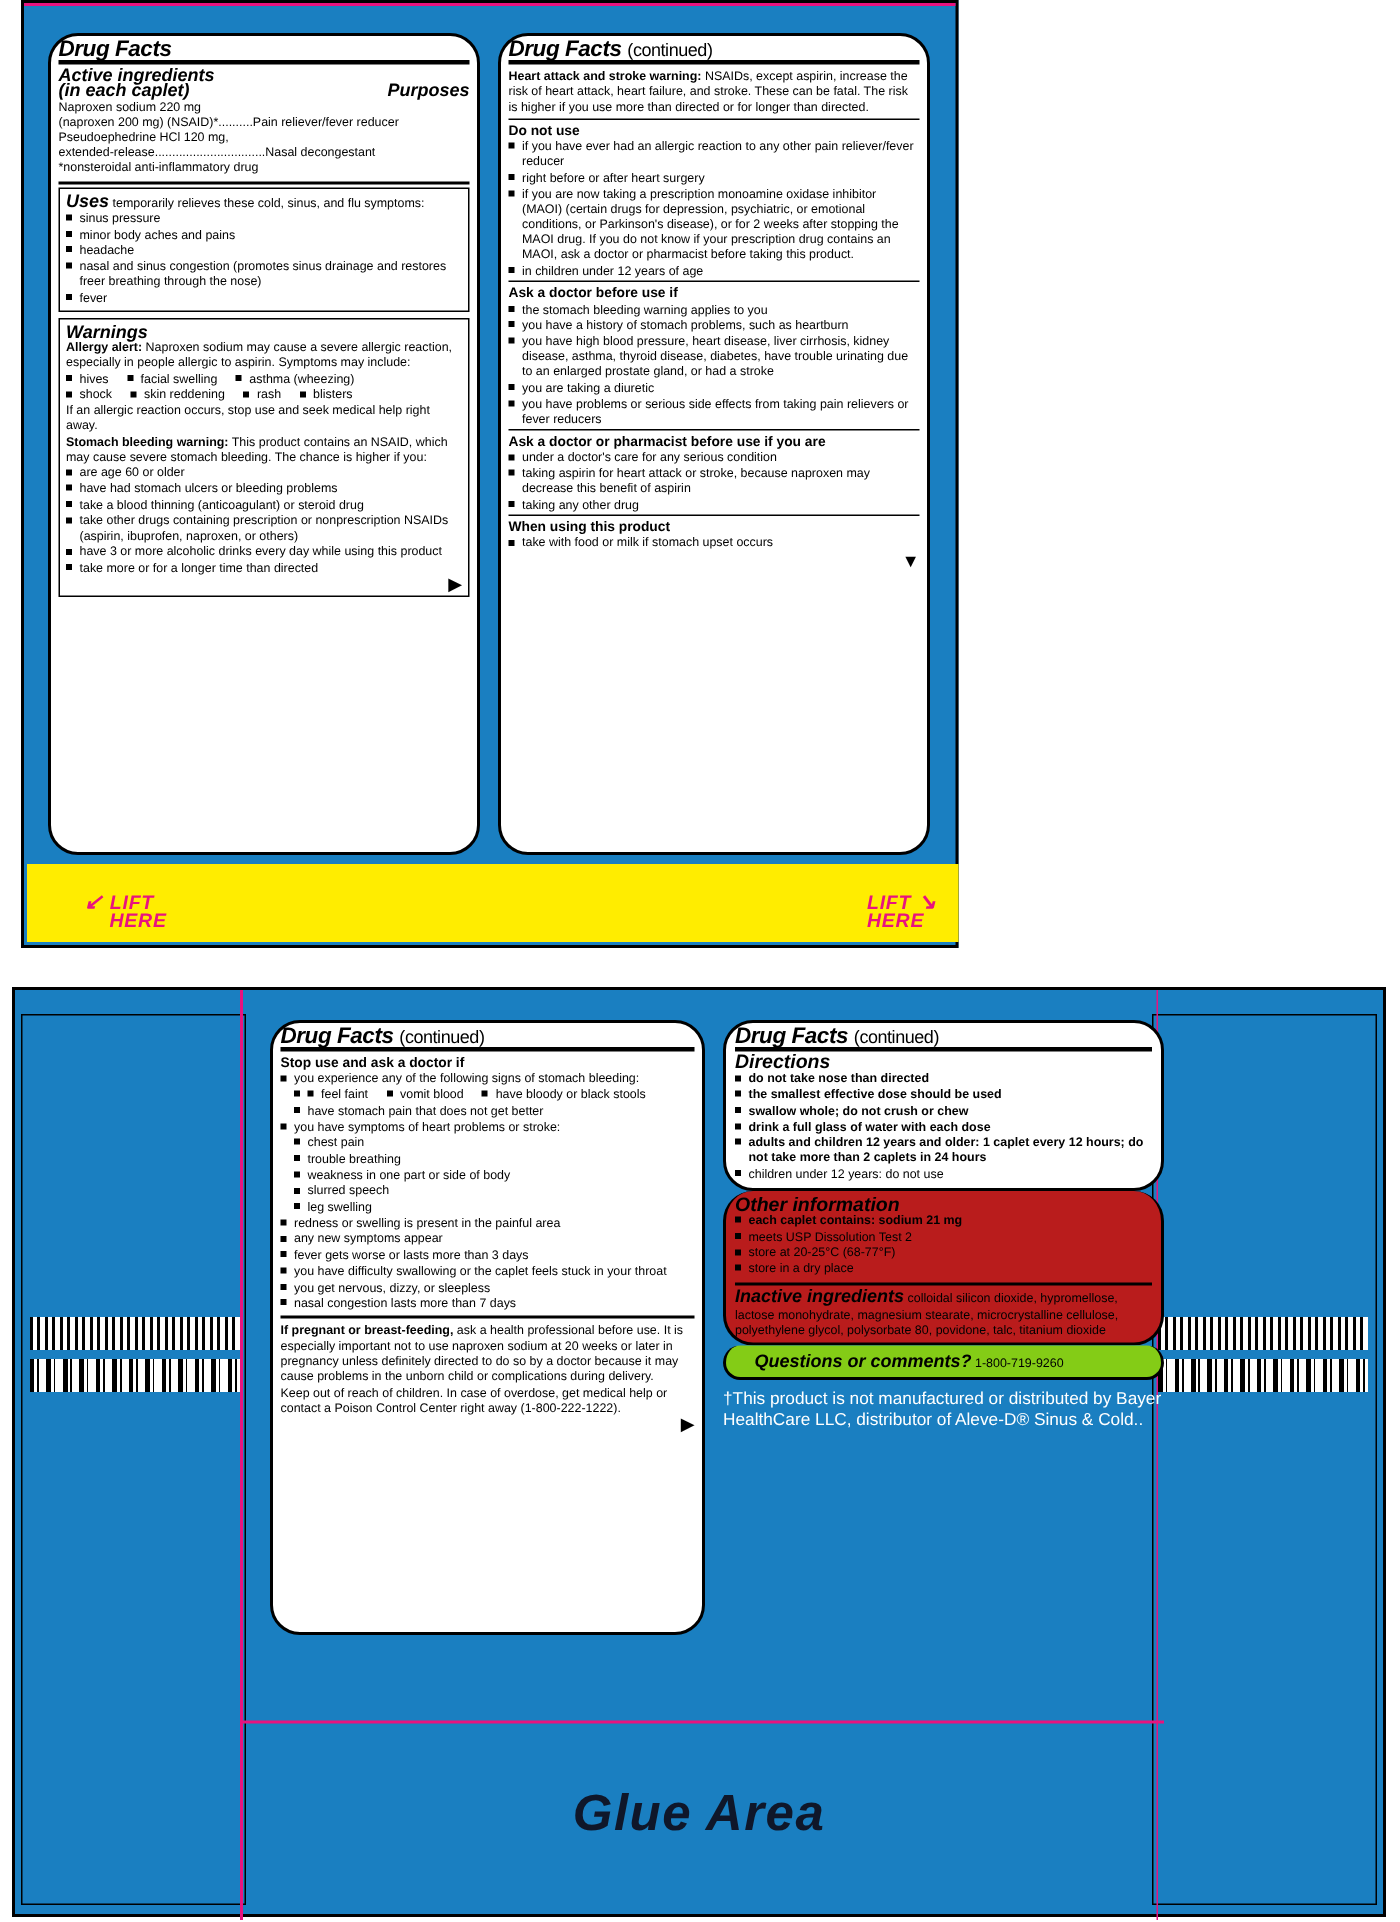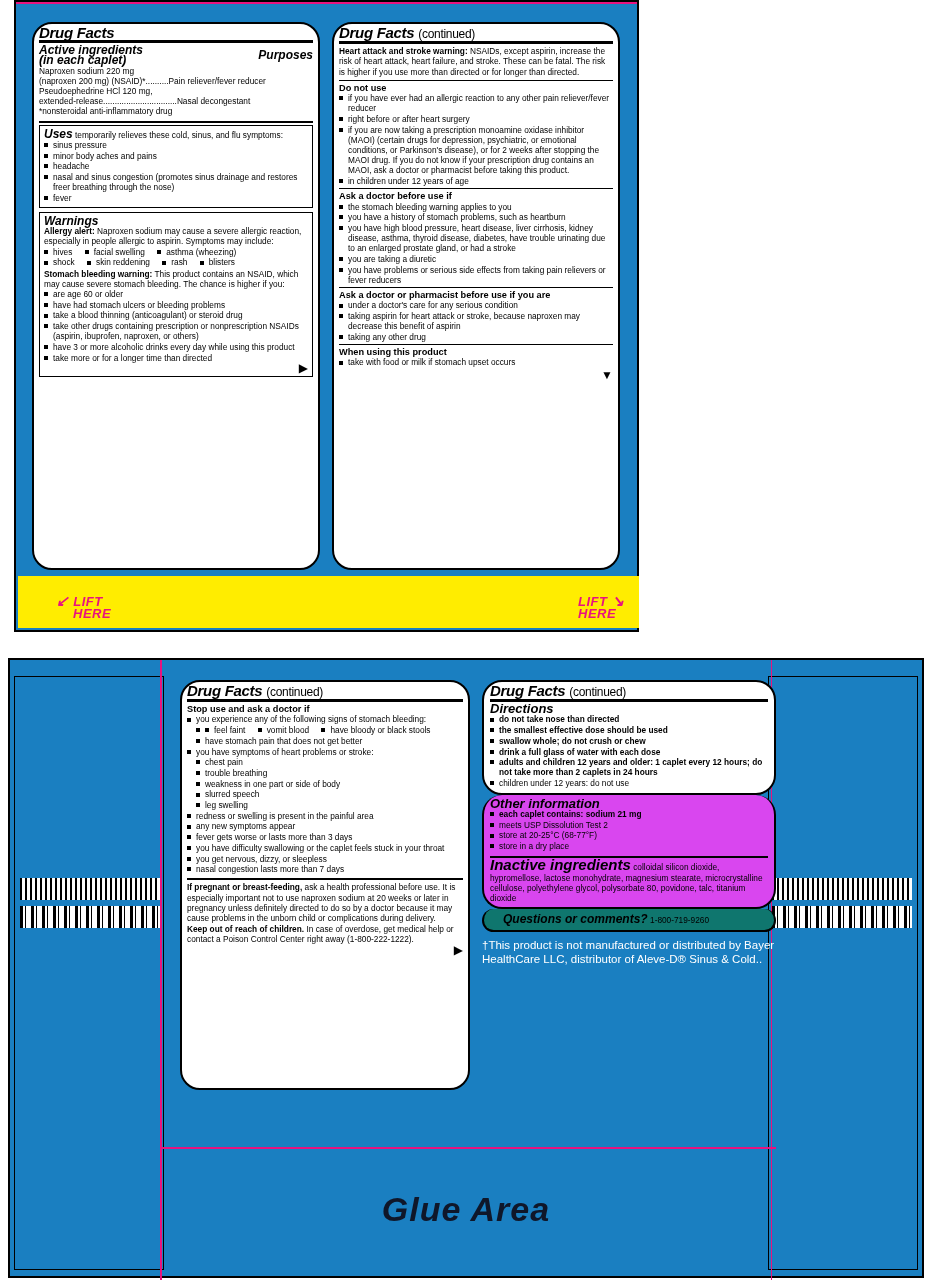--- a/index.html
+++ b/index.html
@@ -96,21 +96,21 @@
   </div>
   <div class="lift right">
     <span>LIFT</span>
     <span class="arrow">↘</span><br>
     <span>HERE</span>
   </div>
 
   <div class="panel-white df" style="left:16px; top:20px; width:288px; height:548px; padding:4px 5px;">
     <div class="df-title">Drug Facts</div>
     <div class="hr-thick"></div>
-    <div style="display:flex; justify-content:space-between; align-items:center;">
+    <div style="display:flex; justify-content:space-between; align-items:flex-end;">
       <div>
         <div class="ital-head">Active ingredients</div>
         <div class="ital-head">(in each caplet)</div>
       </div>
       <div class="ital-head">Purposes</div>
     </div>
     <div>Naproxen sodium 220 mg</div>
     <div>(naproxen 200 mg) (NSAID)*..........Pain reliever/fever reducer</div>
     <div>Pseudoephedrine HCl 120 mg,</div>
     <div>extended-release................................Nasal decongestant</div>
@@ -141,20 +141,21 @@
         <span class="inline-b">hives</span>
         <span class="inline-b">facial swelling</span>
         <span class="inline-b">asthma (wheezing)</span>
       </div>
       <div>
         <span class="inline-b">shock</span>
         <span class="inline-b">skin reddening</span>
         <span class="inline-b">rash</span>
         <span class="inline-b">blisters</span>
       </div>
+      <div>If an allergic reaction occurs, stop use and seek medical help right away.</div>
       <div style="margin-top:1px">
         <span style="font-weight:bold">Stomach bleeding warning:</span>
         <span>This product contains an NSAID, which may cause severe stomach bleeding. The chance is higher if you:</span>
       </div>
       <ul class="b">
         <li>are age 60 or older</li>
         <li>have had stomach ulcers or bleeding problems</li>
         <li>take a blood thinning (anticoagulant) or steroid drug</li>
         <li>take other drugs containing prescription or nonprescription NSAIDs (aspirin, ibuprofen, naproxen, or others)</li>
         <li>have 3 or more alcoholic drinks every day while using this product</li>
@@ -251,21 +252,21 @@
       <li>you have difficulty swallowing or the caplet feels stuck in your throat</li>
       <li>you get nervous, dizzy, or sleepless</li>
       <li>nasal congestion lasts more than 7 days</li>
     </ul>
     <div class="hr-med" style="margin-top:4px"></div>
     <div>
       <span style="font-weight:bold">If pregnant or breast-feeding,</span>
       <span>ask a health professional before use. It is especially important not to use naproxen sodium at 20 weeks or later in pregnancy unless definitely directed to do so by a doctor because it may cause problems in the unborn child or complications during delivery.</span>
     </div>
     <div style="margin-top:1px">
-      <span style="font-weight:bold">Keep out of reach of children.</span>
+      <span style="font-weight:normal">Keep out of reach of children.</span>
       <span>In case of overdose, get medical help or contact a Poison Control Center right away (1-800-222-1222).</span>
     </div>
     <div style="text-align:right; font-size:12px;">▶</div>
   </div>
 
   <div style="position:absolute; left:472px; top:20px; width:294px;">
     <div class="panel-white df" style="position:relative; border:2px solid #000; padding:4px 6px; background:#fff;">
       <div class="df-title">
         <span>Drug Facts</span>
         <span class="cont">(continued)</span>
@@ -275,35 +276,35 @@
       <ul class="b" style="font-weight:bold">
         <li>do not take nose than directed</li>
         <li>the smallest effective dose should be used</li>
         <li>swallow whole; do not crush or chew</li>
         <li>drink a full glass of water with each dose</li>
         <li>adults and children 12 years and older: 1 caplet every 12 hours; do not take more than 2 caplets in 24 hours</li>
         <li style="font-weight:normal">children under 12 years: do not use</li>
       </ul>
     </div>
 
-    <div class="panel-white df" style="position:relative; border:2px solid #000; border-top:none; padding:4px 6px; background:#d946ef;">
+    <div class="panel-white df" style="position:relative; border:2px solid #000; border-top:none; padding:4px 6px; background:#b91c1c;">
       <div class="ital-head" style="font-size:13px">Other information</div>
       <ul class="b">
         <li><span style="font-weight:bold">each caplet contains: sodium 21 mg</span></li>
         <li>meets USP Dissolution Test 2</li>
         <li>store at 20-25°C (68-77°F)</li>
         <li>store in a dry place</li>
       </ul>
       <div class="hr-med" style="margin-top:5px"></div>
       <div>
-        <span class="ital-head" style="font-size:15px">Inactive ingredients</span>
+        <span class="ital-head" style="font-size:12px">Inactive ingredients</span>
         <span>colloidal silicon dioxide, hypromellose, lactose monohydrate, magnesium stearate, microcrystalline cellulose, polyethylene glycol, polysorbate 80, povidone, talc, titanium dioxide</span>
       </div>
     </div>
 
-    <div class="panel-white df" style="position:relative; border:2px solid #000; border-top:none; padding:5px 19px; background:#0f766e;">
+    <div class="panel-white df" style="position:relative; border:2px solid #000; border-top:none; padding:5px 19px; background:#84cc16;">
       <span class="ital-head" style="font-size:12px">Questions or comments?</span>
       <span>1-800-719-9260</span>
     </div>
 
     <div class="footnote" style="position:relative; margin-top:6px;">†This product is not manufactured or distributed by Bayer HealthCare LLC, distributor of Aleve-D® Sinus &amp; Cold..</div>
   </div>
 </div>
 
 </body></html>

